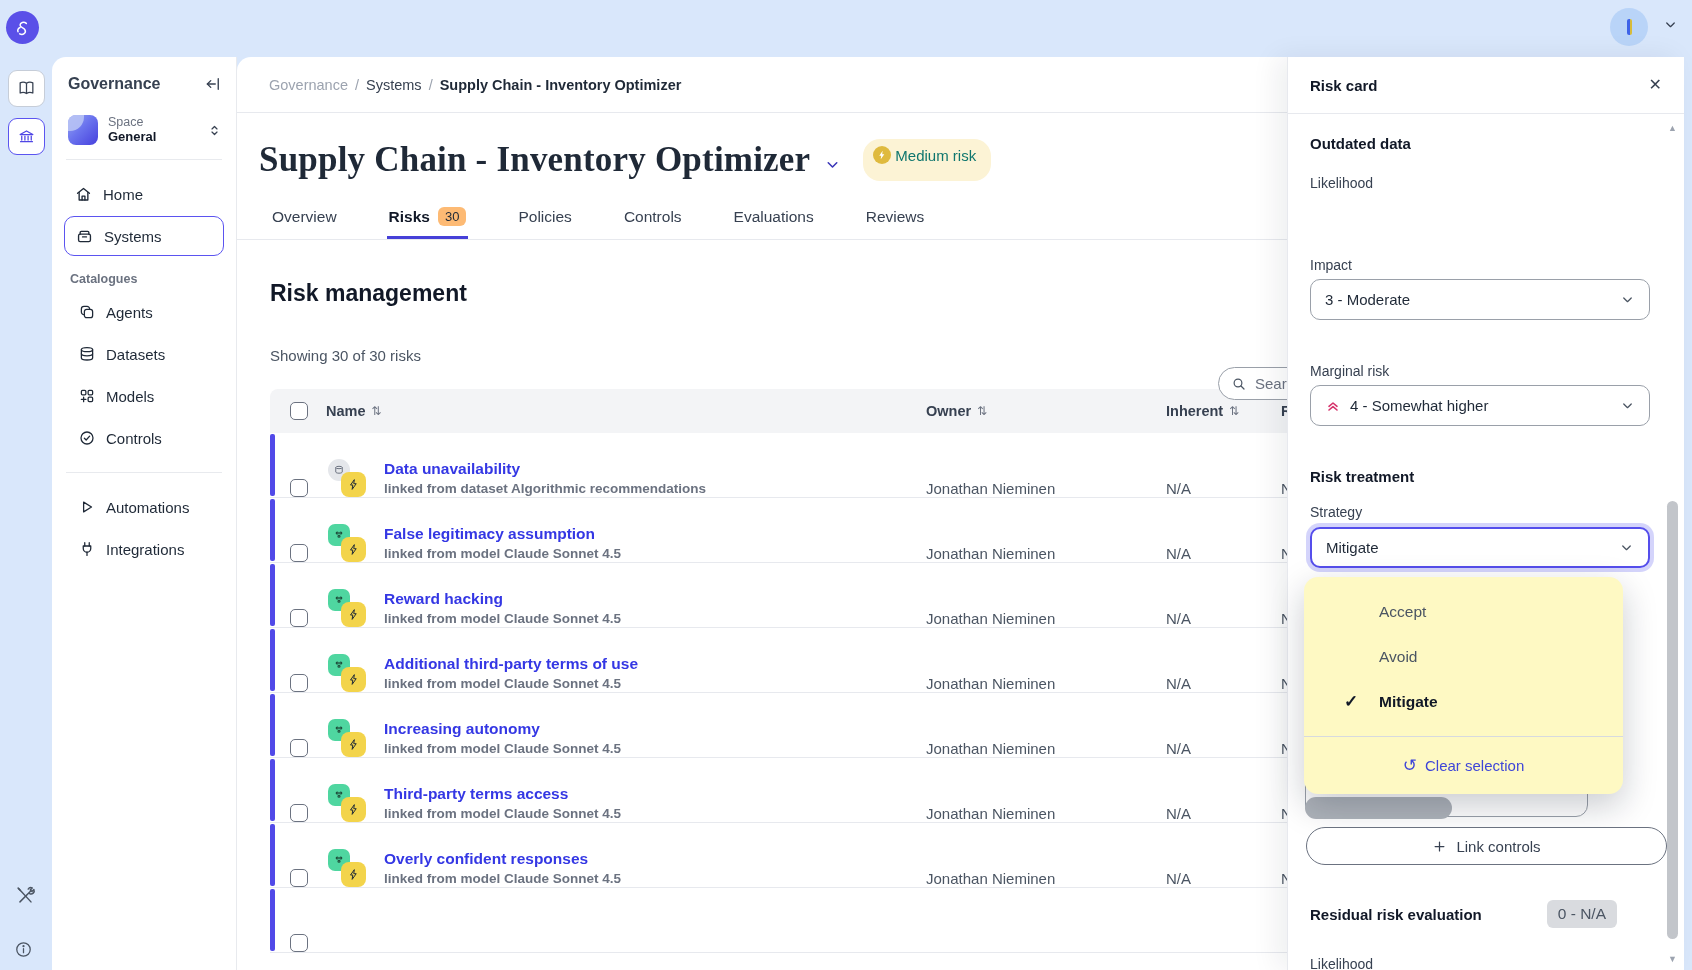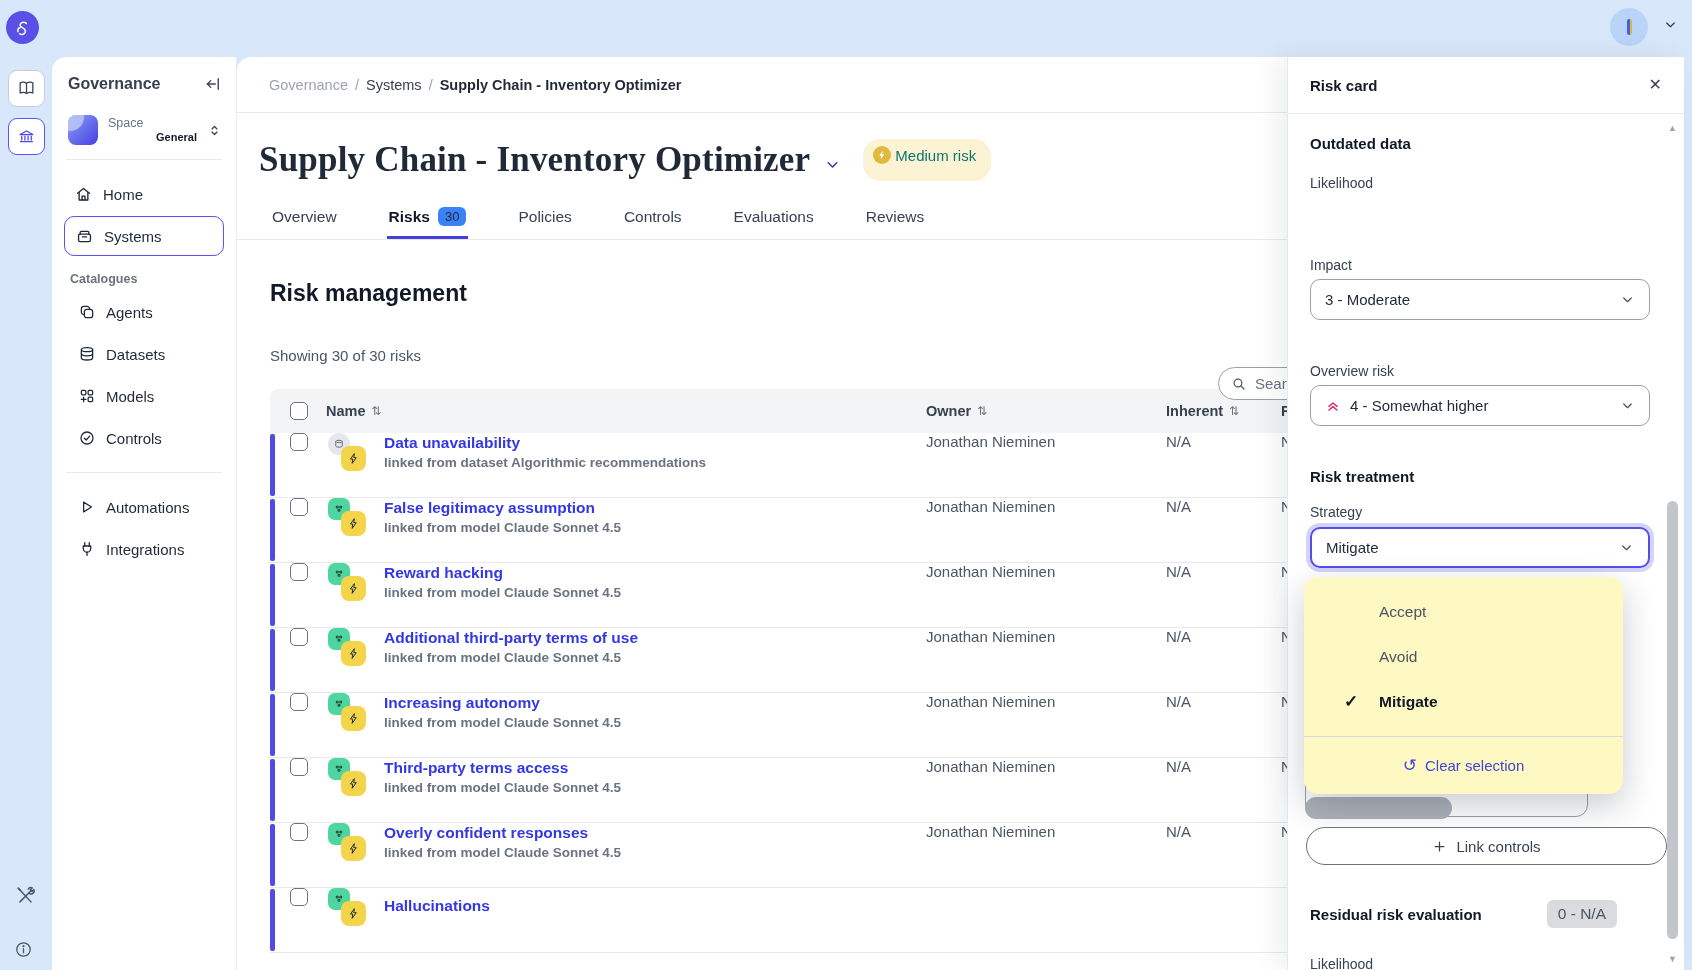--- a/index.html
+++ b/index.html
@@ -25,21 +25,21 @@
   .sb-head { display:flex; align-items:center; justify-content:space-between; padding:0 2px 0 4px; }
   .sb-title { font-size:16px; font-weight:700; color:#374151; }
   .collapse { color:#374151; cursor:pointer; }
   .space-row { display:flex; align-items:center; gap:10px; margin:22px 2px 0 4px; }
   .space-ico { width:30px; height:30px; border-radius:8px;
                background:linear-gradient(135deg,#98a7f2 0%,#6b74ee 45%,#4640dd 100%); position:relative; overflow:hidden; }
   .space-ico::after { content:""; position:absolute; left:-4px; top:-4px; width:20px; height:20px;
                background:#b7c2f5; border-radius:0 0 14px 0; opacity:.9; }
   .space-txt { flex:1; line-height:1.15; }
   .space-label { font-size:12.5px; color:#6b7280; }
-  .space-value { font-size:11px; font-weight:700; color:#111827;text-align:right; }
+  .space-value { font-size:13px; font-weight:700; color:#111827; }
   .sb-divider { border-top:1px solid #e8eaee; margin:14px 2px; }
   .nav-item { display:flex; align-items:center; gap:10px; height:40px; padding:0 10px; border-radius:10px;
               font-size:15px; color:#1f2937; margin:2px 0; cursor:pointer; }
   .nav-item.active { border:1.5px solid #5b54f0; }
   .nav-item .ni { color:#1f2937; }
   .sb-section { font-size:12.5px; font-weight:700; color:#6b7280; margin:16px 0 6px 6px; }
   .nav-sub { padding-left:14px; }
 
   
   .avatar { position:absolute; top:8px; right:44px; width:38px; height:38px; border-radius:50%;
@@ -60,41 +60,41 @@
   .title-row { display:flex; align-items:center; margin:26px 0 0 22px; }
   .page-title { font-family:"Liberation Serif", serif; font-size:35px; color:#1f2937; letter-spacing:.2px; }
   .title-caret { margin:8px 0 0 14px; color:#3b37b8; cursor:pointer; }
   .risk-badge { display:flex; align-items:center; gap:4px; background:#fcf3d5; border-radius:17px;
                 padding:7px 15px 17px 10px; margin-left:22px; font-size:15px; color:#0f766e; }
   .rb-dot { width:18px; height:18px; border-radius:50%; background:#dfba3e; display:flex; align-items:center; justify-content:center; }
 
   .tabs { display:flex; gap:48px; margin-top:16px; padding-left:33px; border-bottom:1px solid #e7e9ee; }
   .tab { font-size:15.5px; color:#374151; padding:10px 2px 13px 2px; display:flex; align-items:center; gap:8px; cursor:pointer; }
   .tab.active { font-weight:700; color:#111827; border-bottom:3px solid #4640d8; padding-bottom:10px; }
-  .tab-count { background:#3b82f6; color:#1f2937; font-size:13px; font-weight:400; border-radius:6px; padding:2px 7px; }
+  .tab-count { background:#fdba74; color:#1f2937; font-size:13px; font-weight:400; border-radius:6px; padding:2px 7px; }
 
   .rm-heading { font-size:23px; font-weight:700; color:#111827; margin:40px 0 0 33px; }
   .showing { font-size:15px; color:#4b5563; margin:40px 0 0 33px; }
   .search-box { position:absolute; left:981px; top:310px; width:212px; height:33px; border:1px solid #9aa0a9;
                 border-radius:17px; display:flex; align-items:center; gap:8px; padding:0 12px; background:#fff; }
   .search-box input { border:none; outline:none; font-size:15px; color:#374151; width:150px; font-family:inherit; background:transparent; }
   .search-box input::placeholder { color:#6b7280; }
 
   
   .table { margin:25px 0 0 33px; width:1385px; }
   .thead { height:44px; background:#f3f4f6; border-radius:8px 8px 0 0; display:flex; align-items:center;
            font-size:14.5px; font-weight:700; color:#374151; }
   .c-sel { width:56px; padding-left:20px; }
   .c-name { width:600px; display:flex; align-items:center; gap:6px; }
   .c-owner { width:240px; display:flex; align-items:center; gap:6px; }
   .c-inh { width:115px; display:flex; align-items:center; gap:6px; }
   .c-res { flex:1; display:flex; align-items:center; gap:6px; }
   .sort { font-size:12px; color:#6b7280; font-weight:400; }
   .cbx { width:18px; height:18px; border:1.5px solid #6b7280; border-radius:5px; background:#fff; display:block; cursor:pointer; }
-  .trow { height:65px; display:flex; align-items:flex-start; border-bottom:1px solid #e7e9ee; position:relative; }
+  .trow { height:65px; display:flex; align-items:flex-end; border-bottom:1px solid #e7e9ee; position:relative; }
   .trow::before { content:""; position:absolute; left:0; top:1px; bottom:1px; width:4.5px; background:#5149e8; border-radius:2px; }
   .icon-stack { position:relative; width:38px; height:38px; margin:0 12px 0 2px; flex:none; }
   .back-ic { position:absolute; left:0; top:0; width:22px; height:22px; border-radius:7px; background:#4fd6a0;
              display:flex; align-items:center; justify-content:center; color:#1f4d3c; }
   .src-dataset .back-ic { border-radius:50%; background:#e5e7eb; color:#6b7280; }
   .front-ic { position:absolute; right:0; bottom:0; width:25px; height:25px; border-radius:8px; background:#f3d44b;
               display:flex; align-items:center; justify-content:center; color:#1f2937; }
   .risk-title { font-size:15.5px; font-weight:700; color:#3437e4; cursor:pointer; }
   .risk-sub { font-size:13.5px; font-weight:700; color:#6b7280; margin-top:3px; }
   .cell-txt { font-size:15px; color:#4b5563; }
@@ -571,40 +571,20 @@
       </div>
       <div class="c-owner cell-txt">Jonathan Nieminen</div>
       <div class="c-inh cell-txt">N/A</div>
       <div class="c-res cell-txt">N/A</div>
     </div>
 
     <div class="trow">
       <div class="c-sel">
           <span class="cbx"></span>
         </div>
-      <div class="c-name">
-        <div class="icon-stack">
-          <span class="back-ic">
-            <svg width="12" height="12" viewBox="0 0 24 24" fill="none" stroke="currentColor" stroke-width="2.4">
-                <circle cx="8.5" cy="8" r="2"></circle>
-                <circle cx="15.5" cy="8" r="2"></circle>
-                <circle cx="12" cy="14.5" r="2"></circle>
-              </svg>
-          </span>
-          <span class="front-ic">
-            <svg width="13" height="13" viewBox="0 0 24 24" fill="none" stroke="currentColor" stroke-width="1.8" stroke-linejoin="round">
-                <path d="M13.5 3 6.5 13h4.2L9.5 21l7.5-10.5h-4.5z"></path>
-              </svg>
-          </span>
-        </div>
-        <div>
-          <div class="risk-title">Hallucinations</div>
-          <div class="risk-sub"></div>
-        </div>
-      </div>
       <div class="c-owner cell-txt"></div>
       <div class="c-inh cell-txt"></div>
       <div class="c-res cell-txt"></div>
     </div>
   </div>
 </div>
 
 <div class="drawer">
   <div class="dw-head">
     <span class="dw-title">Risk card</span>
@@ -618,21 +598,21 @@
   <div class="dw-abs fld-label" style="top:200px;">Impact</div>
   <div class="dsel" style="top:222px;">
     <span>3 - Moderate</span>
     <span class="chev">
       <svg width="15" height="15" viewBox="0 0 24 24" fill="none" stroke="currentColor" stroke-width="2" stroke-linecap="round" stroke-linejoin="round">
           <path d="m6 9.5 6 6 6-6"></path>
         </svg>
     </span>
   </div>
 
-  <div class="dw-abs fld-label" style="top:306px;">Overview risk</div>
+  <div class="dw-abs fld-label" style="top:306px;">Marginal risk</div>
   <div class="dsel" style="top:328px;">
     <span class="dbl-up">
       <svg width="16" height="16" viewBox="0 0 24 24" fill="none" stroke="currentColor" stroke-width="2.4" stroke-linecap="round" stroke-linejoin="round">
           <path d="m6 12.5 6-5 6 5"></path>
           <path d="m6 18 6-5 6 5"></path>
         </svg>
     </span>
     <span>4 - Somewhat higher</span>
     <span class="chev">
       <svg width="15" height="15" viewBox="0 0 24 24" fill="none" stroke="currentColor" stroke-width="2" stroke-linecap="round" stroke-linejoin="round">

